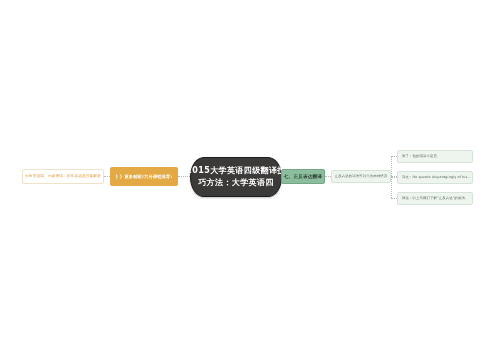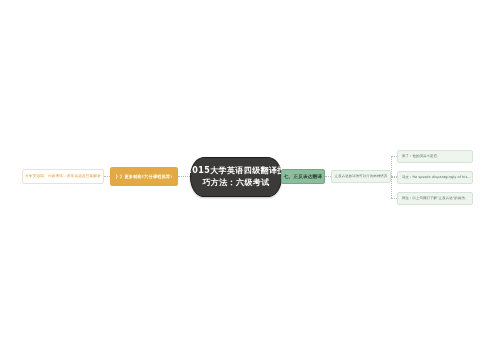--- a/index.html
+++ b/index.html
@@ -172,21 +172,21 @@
   <div class="conn conn-leaf-0"></div>
   <div class="conn conn-leaf-1"></div>
   <div class="conn conn-leaf-2"></div>
 
   <div class="node node-link">大学英语四、六级考试—历年真题及答案解析</div>
 
   <div class="node node-promo">》》更多精彩!六分课程推荐:</div>
 
   <div class="node node-root">
     <span class="line1">2015大学英语四级翻译技</span>
-    <span class="line2">巧方法：六级考试</span>
+    <span class="line2">巧方法：大学英语四</span>
   </div>
 
   <div class="node node-green">七、正反表达翻译</div>
 
   <div class="node node-sub">正反表达的译法可以分为两种情况</div>
 
   <div class="node node-leaf leaf-0">例子：他的演讲不足道。</div>
   <div class="node node-leaf leaf-1">译文：He speaks disparagingly of his…</div>
   <div class="node node-leaf leaf-2">释注：以上句我们了解“正反表达”的用法。</div>
 

